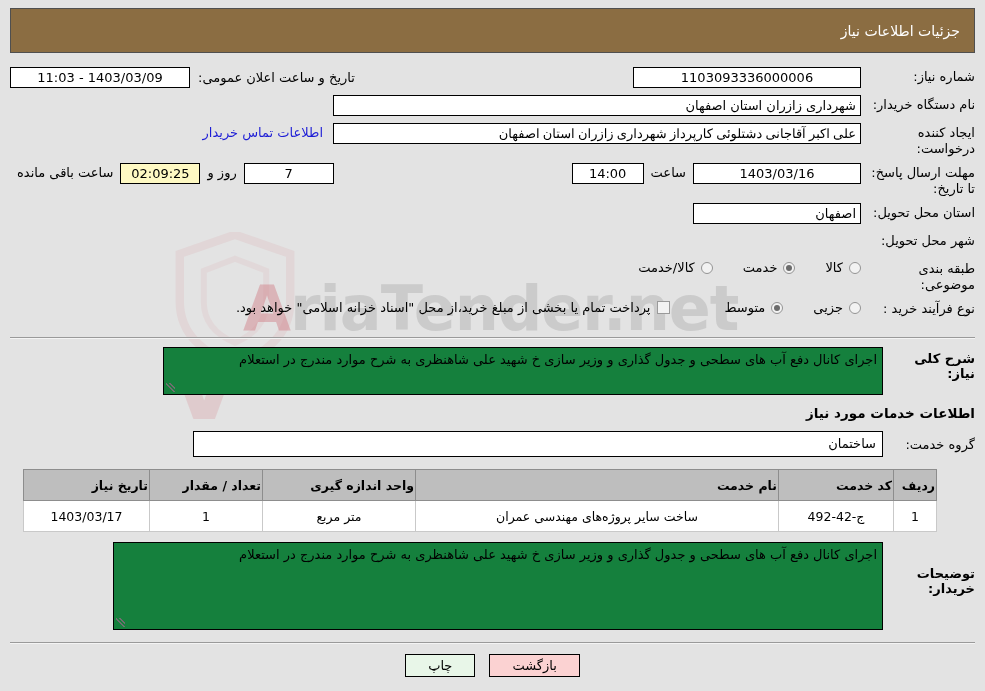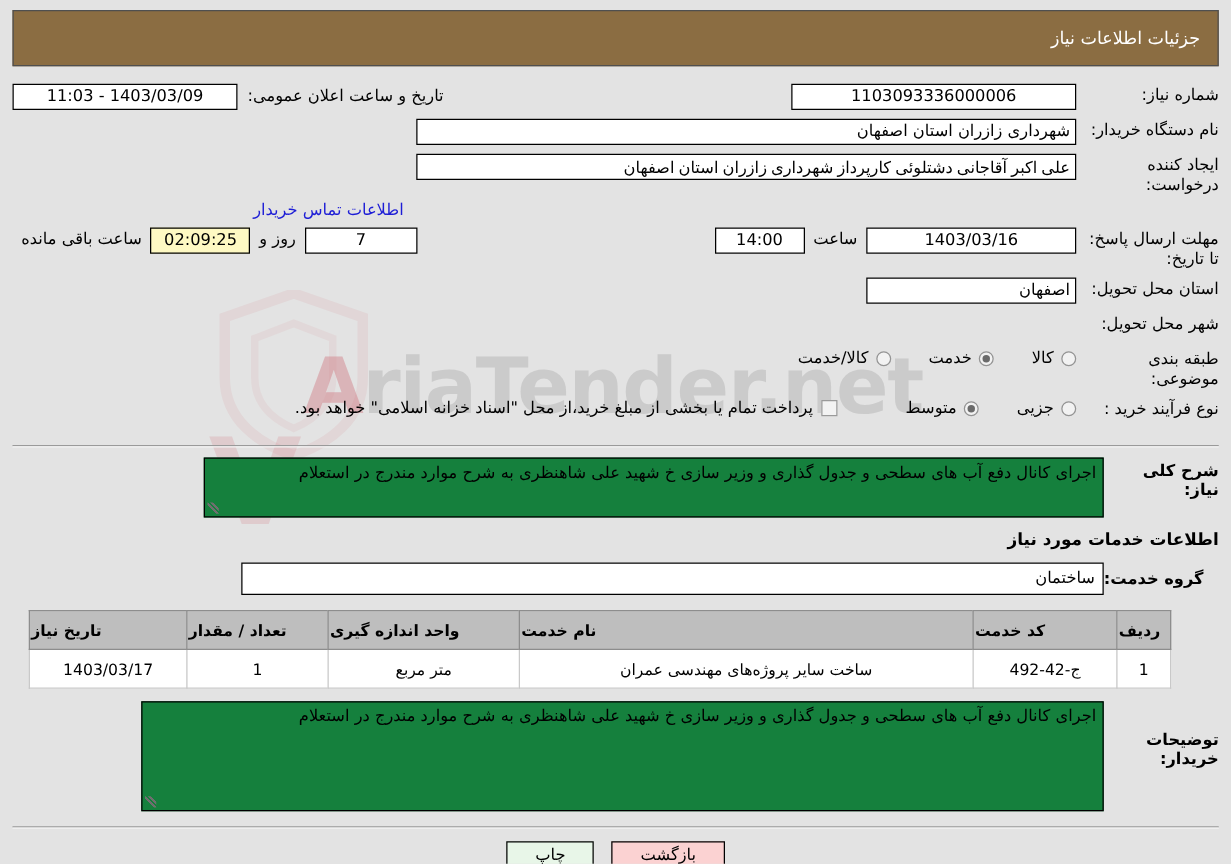--- a/index.html
+++ b/index.html
@@ -146,21 +146,20 @@
     padding: 2px 7px 0 7px;
     font-size: 13px;
     white-space: nowrap;
   }
   .link {
     color: #1d1dd6;
     font-size: 13px;
     padding: 2px 10px 0 10px;
     cursor: pointer;
     white-space: nowrap;
-    margin-top: 36px;
   }
   .spacer-flex { flex: 1 1 auto; }
 
   .announce-wrap {
     display: flex;
     align-items: center;
     margin-right: auto;
   }
   .announce-label {
     font-size: 13px;
@@ -268,23 +267,23 @@
     padding-right: 0;
   }
   .grp-row {
     display: flex;
     align-items: center;
     margin-bottom: 12px;
   }
   .grp-lbl {
     width: 92px;
     flex: 0 0 92px;
-    font-weight: bold;
-    font-size: 13px;
-    text-align: left;
+    font-weight: normal;
+    font-size: 13px;
+    text-align: right;
   }
   .grp-fld {
     width: 690px;
     height: 26px;
     background: #fff;
     border: 1px solid #000;
     box-sizing: border-box;
     line-height: 24px;
     font-size: 13px;
     padding: 0 6px;
@@ -304,21 +303,21 @@
     width: 895px;
     font-size: 12.5px;
     table-layout: fixed;
   }
   table.svc th {
     background: #bebebe;
     border: 1px solid #8d8d8d;
     height: 28px;
     font-weight: bold;
     color: #000;
-    text-align: left;
+    text-align: right;
     font-size: 12.5px;
   }
   table.svc td {
     background: #fff;
     border: 1px solid #c9c9c9;
     height: 28px;
     text-align: center;
     font-size: 12.5px;
     color: #000;
   }

